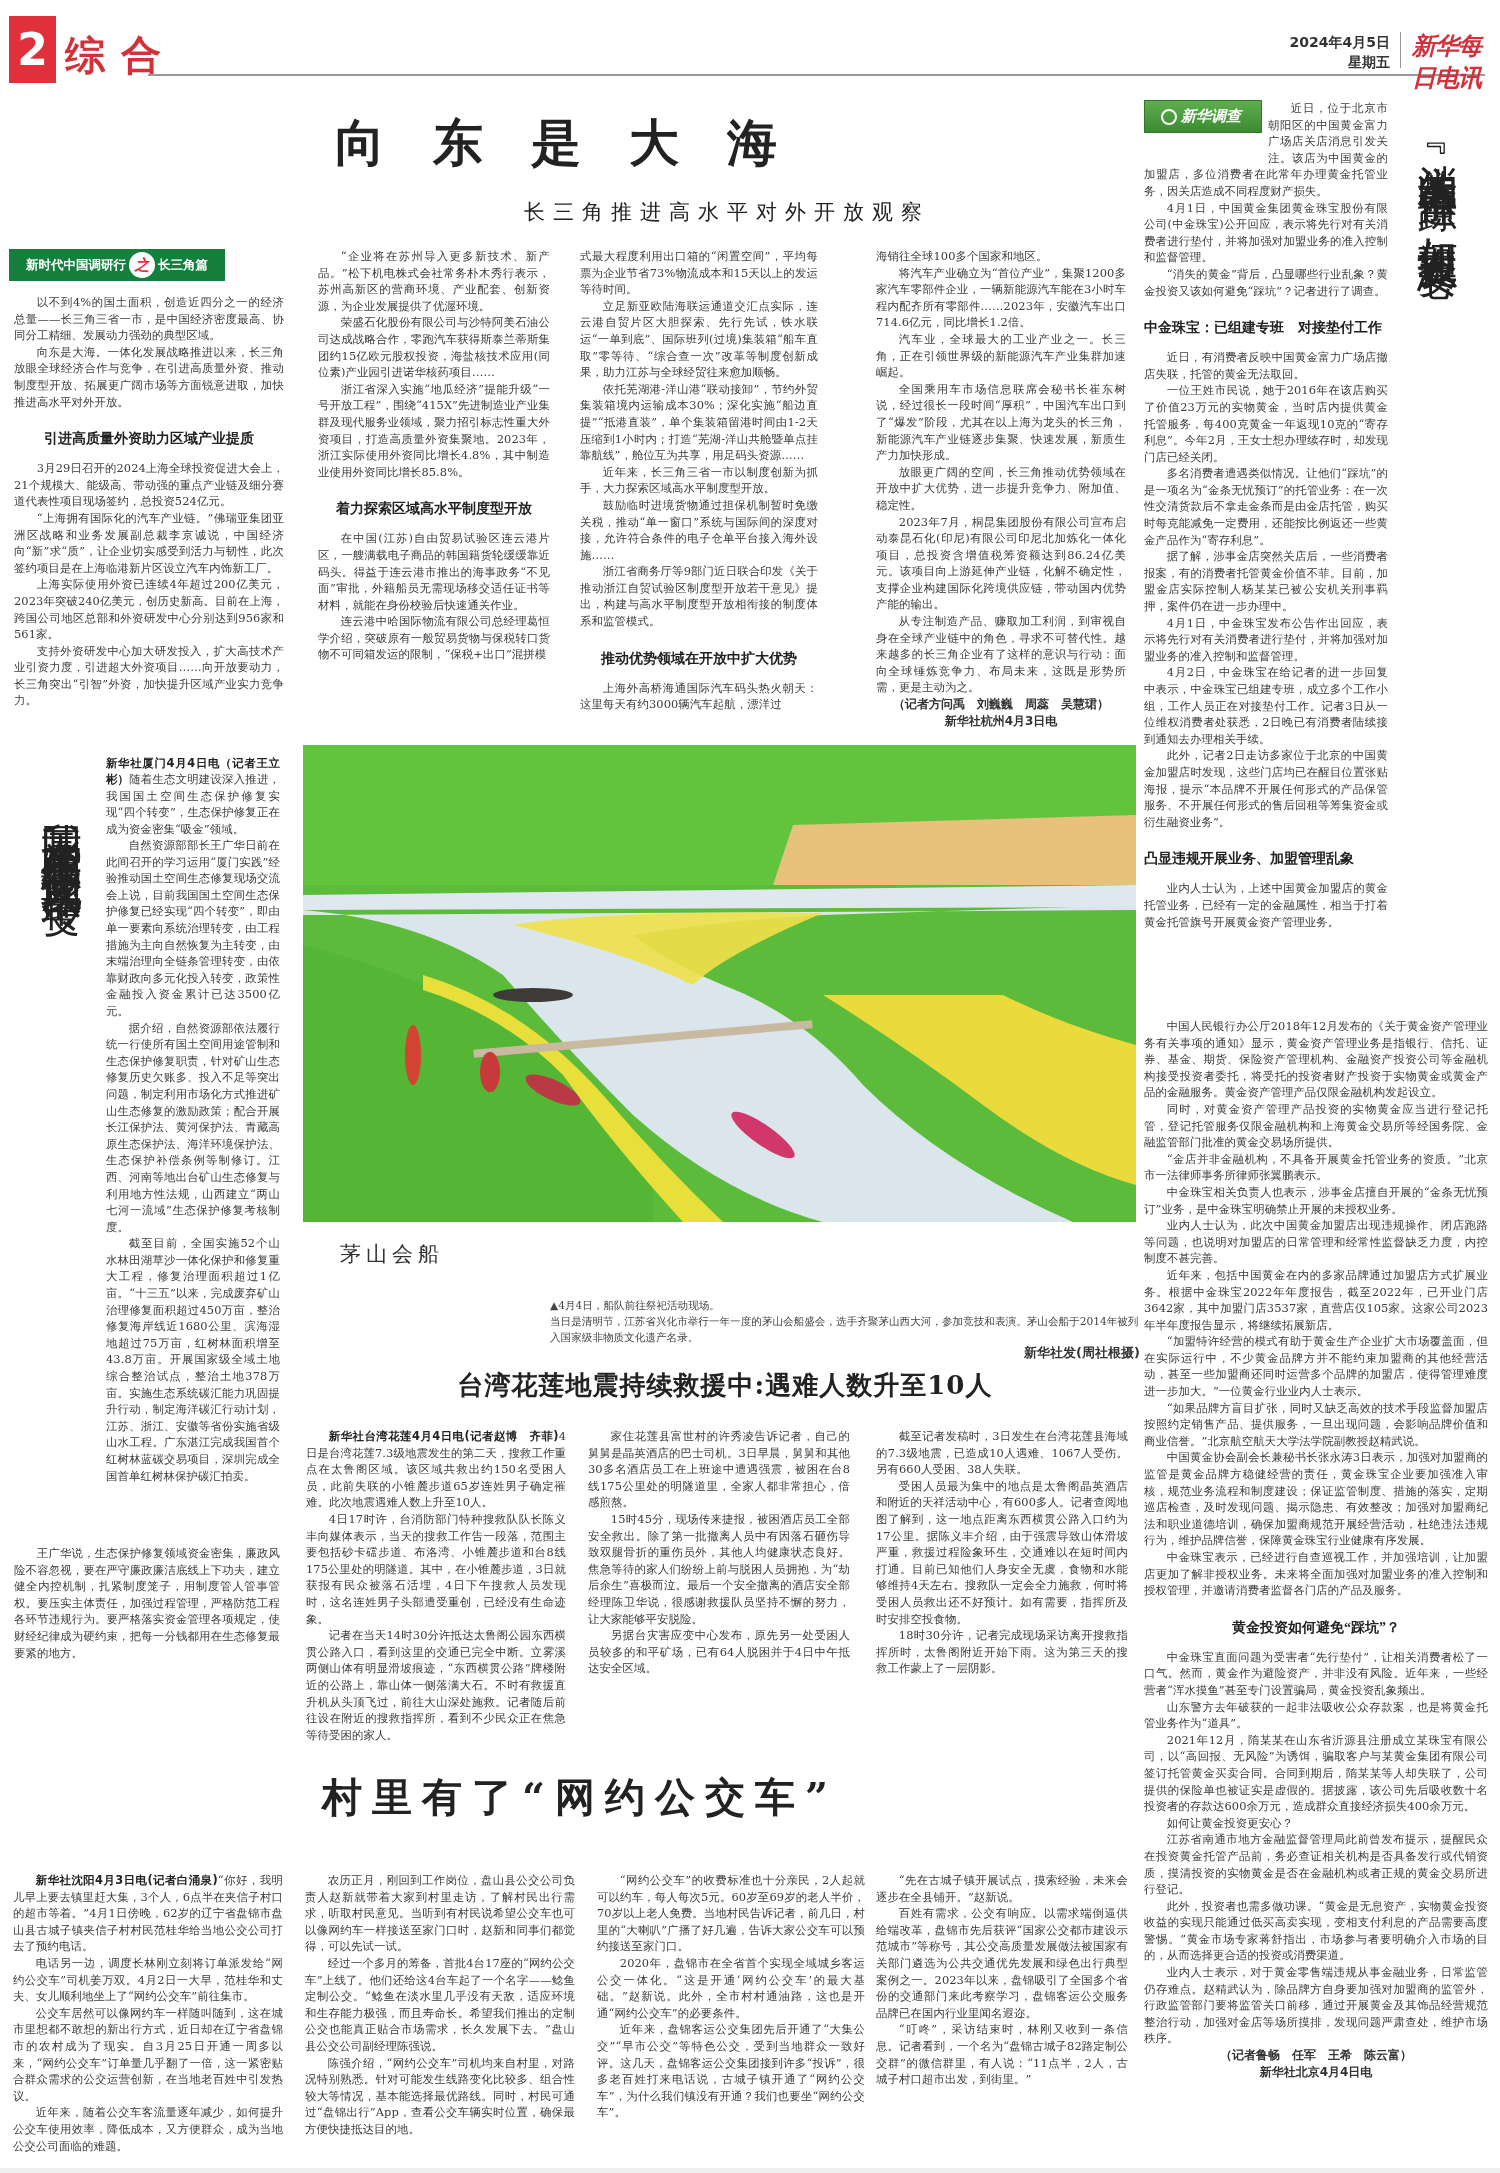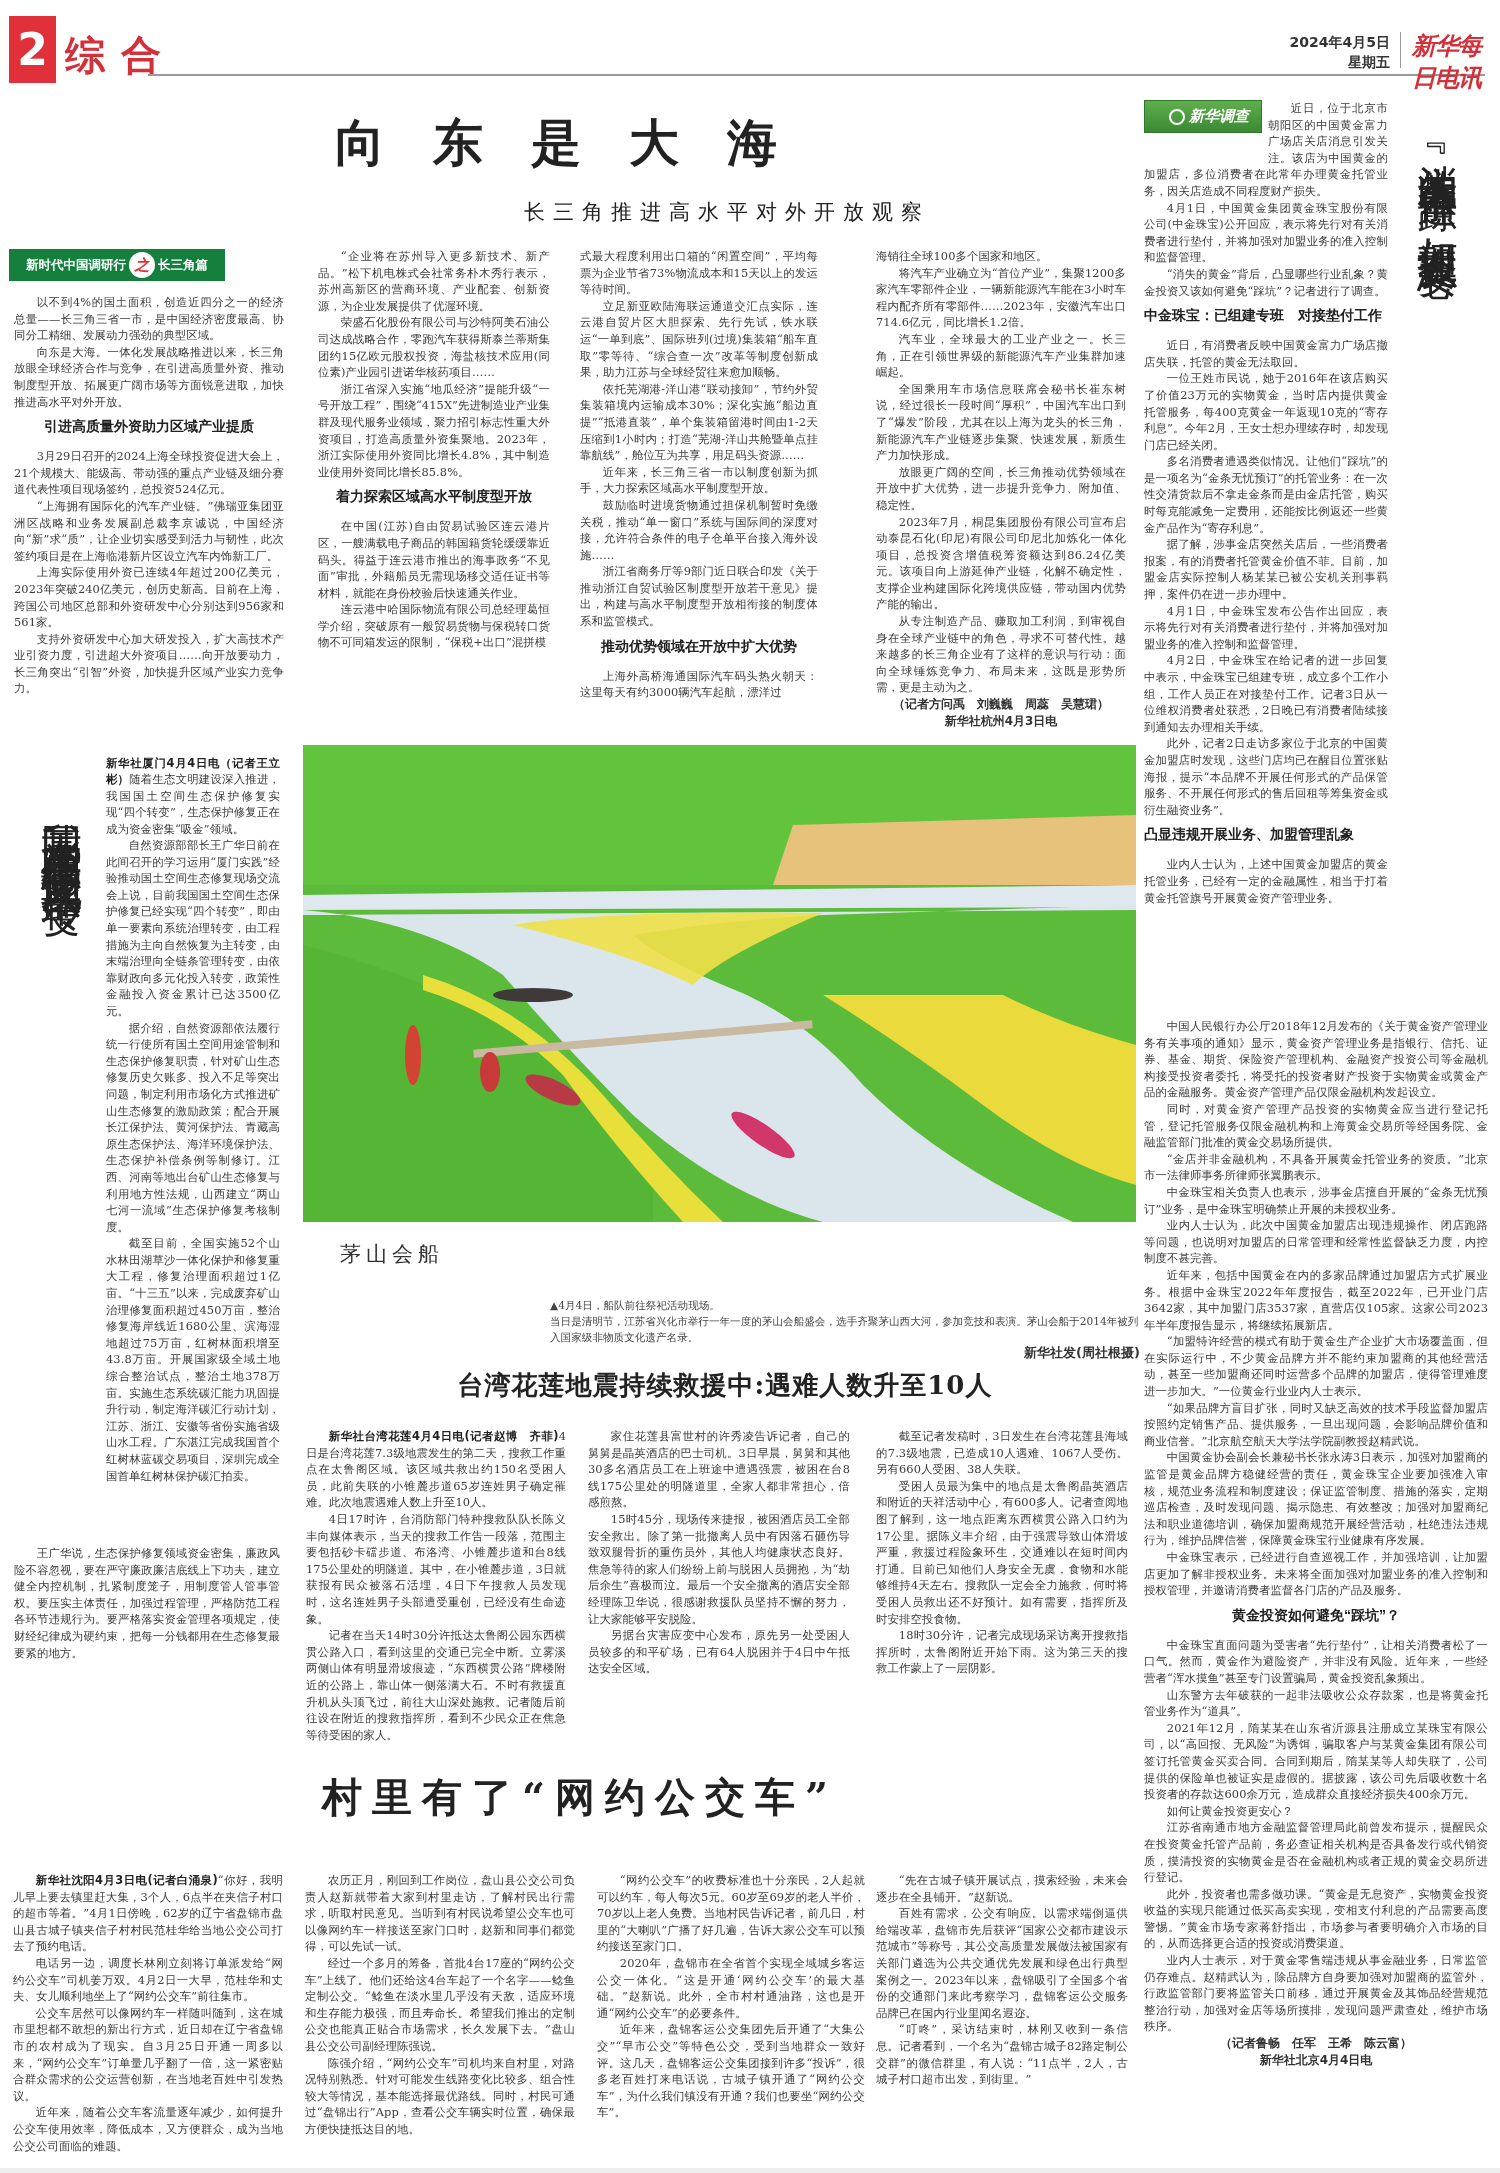--- a/index.html
+++ b/index.html
@@ -2,21 +2,21 @@
 <html><head>
 <meta charset="utf-8">
 <style>
 *{box-sizing:border-box;margin:0;padding:0}
 html,body{width:1500px;height:2173px;background:#fff;overflow:hidden}
 body{position:relative;font-family:"DejaVu Serif","Liberation Serif",serif;color:#333}
 .abs{position:absolute}
 p.t{font-size:11.4px;line-height:16.6px;text-indent:2em;text-align:justify;color:#3a3a3a;letter-spacing:0.1px}
 p.n{text-indent:0}
 .bold{font-family:"DejaVu Sans","Liberation Sans",sans-serif;font-weight:bold;color:#222}
-h3.sub{font-family:Liberation Sans, sans-serif;font-weight:bold;font-size:14px;color:#222;text-align:center;margin:8px 0 12px}
+h3.sub{font-family:Liberation Serif, serif;font-weight:bold;font-size:14px;color:#222;text-align:center;margin:20px 0 12px}
 .sig{font-family:"DejaVu Sans","Liberation Sans",sans-serif;font-weight:bold;font-size:12px;color:#333;text-align:center;line-height:17px}
 
 #page-num{left:9px;top:16px;width:47px;height:67px;background:#e0303a;color:#fff;font-family:"DejaVu Sans",sans-serif;font-weight:bold;font-size:44px;line-height:67px;text-align:center}
 #section{left:65px;top:28px;font-size:40px;color:#d3303a;font-weight:bold;letter-spacing:16px;font-family:"DejaVu Serif",serif}
 #rule{left:148px;right:15px;top:74px;height:2px;background:#999}
 #date{left:1145px;top:32px;width:245px;text-align:right;font-family:"DejaVu Sans",sans-serif;font-weight:bold;font-size:14px;line-height:20px;color:#333}
 #vsep{left:1400px;top:32px;width:1px;height:36px;background:#999}
 #brand{left:1412px;top:30px;font-size:24px;font-weight:bold;color:#d3303a;font-style:italic;letter-spacing:-1px}
 
 #lead-title{left:230px;top:110px;width:700px;text-align:center;font-size:50px;font-weight:bold;letter-spacing:48px;color:#222}
@@ -30,21 +30,21 @@
 #caption{left:550px;top:1297px;width:590px;font-size:10.6px;line-height:16px;color:#444}
 #caption .cr{font-family:"DejaVu Sans",sans-serif;font-weight:bold;font-size:13px;float:right;color:#333}
 
 #tw-title{left:310px;top:1368px;width:830px;text-align:center;font-size:26px;color:#222;letter-spacing:1px;font-weight:bold}
 
 #bus-title{left:230px;top:1770px;width:700px;text-align:center;font-size:40px;font-weight:bold;color:#222;letter-spacing:10px}
 
 .vtitle{writing-mode:vertical-rl;text-orientation:upright;color:#222;font-family:"DejaVu Serif",serif}
 #eco-title{left:38px;top:790px;font-size:41px;letter-spacing:4px;line-height:48px;height:700px}
 #gold-title{left:1415px;top:130px;font-size:40px;letter-spacing:3px;line-height:46px;height:840px}
-#xinhua-badge{left:1144px;top:100px;width:118px;height:33px;background:linear-gradient(#5fae4e,#3b8a32);border:1px solid #2f7a2a;color:#fff;font-family:"DejaVu Sans",sans-serif;font-weight:bold;font-style:italic;font-size:15px;display:flex;align-items:center;gap:4px;padding-left:24px}
+#xinhua-badge{left:1144px;top:100px;width:118px;height:33px;background:linear-gradient(#5fae4e,#3b8a32);border:1px solid #2f7a2a;color:#fff;font-family:"DejaVu Sans",sans-serif;font-weight:bold;font-style:italic;font-size:15px;display:flex;align-items:center;gap:4px;padding-left:16px}
 #xinhua-badge .mag{width:16px;height:16px;border:2px solid #fff;border-radius:50%;position:relative}
 .bottom-bar{left:0;right:0;top:2168px;height:5px;background:#eee}
 </style>
 </head>
 <body>
 
 <div id="page-num" class="abs">2</div>
 <div id="section" class="abs">综合</div>
 <div id="rule" class="abs"></div>
 <div id="date" class="abs">

